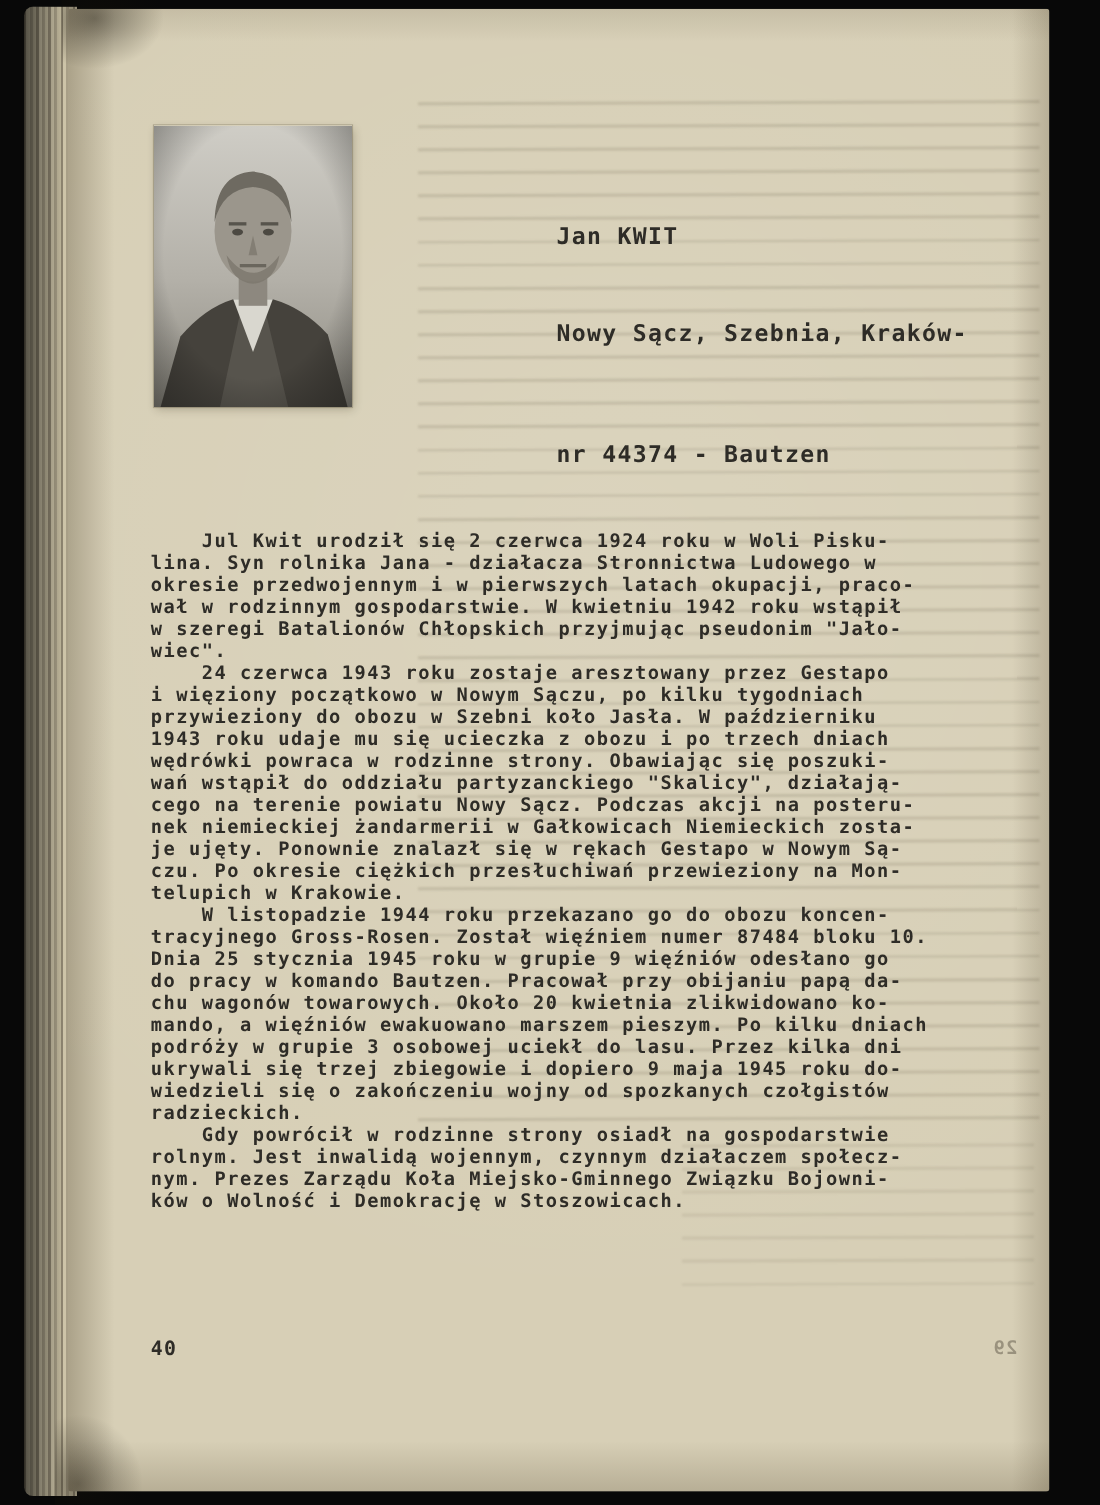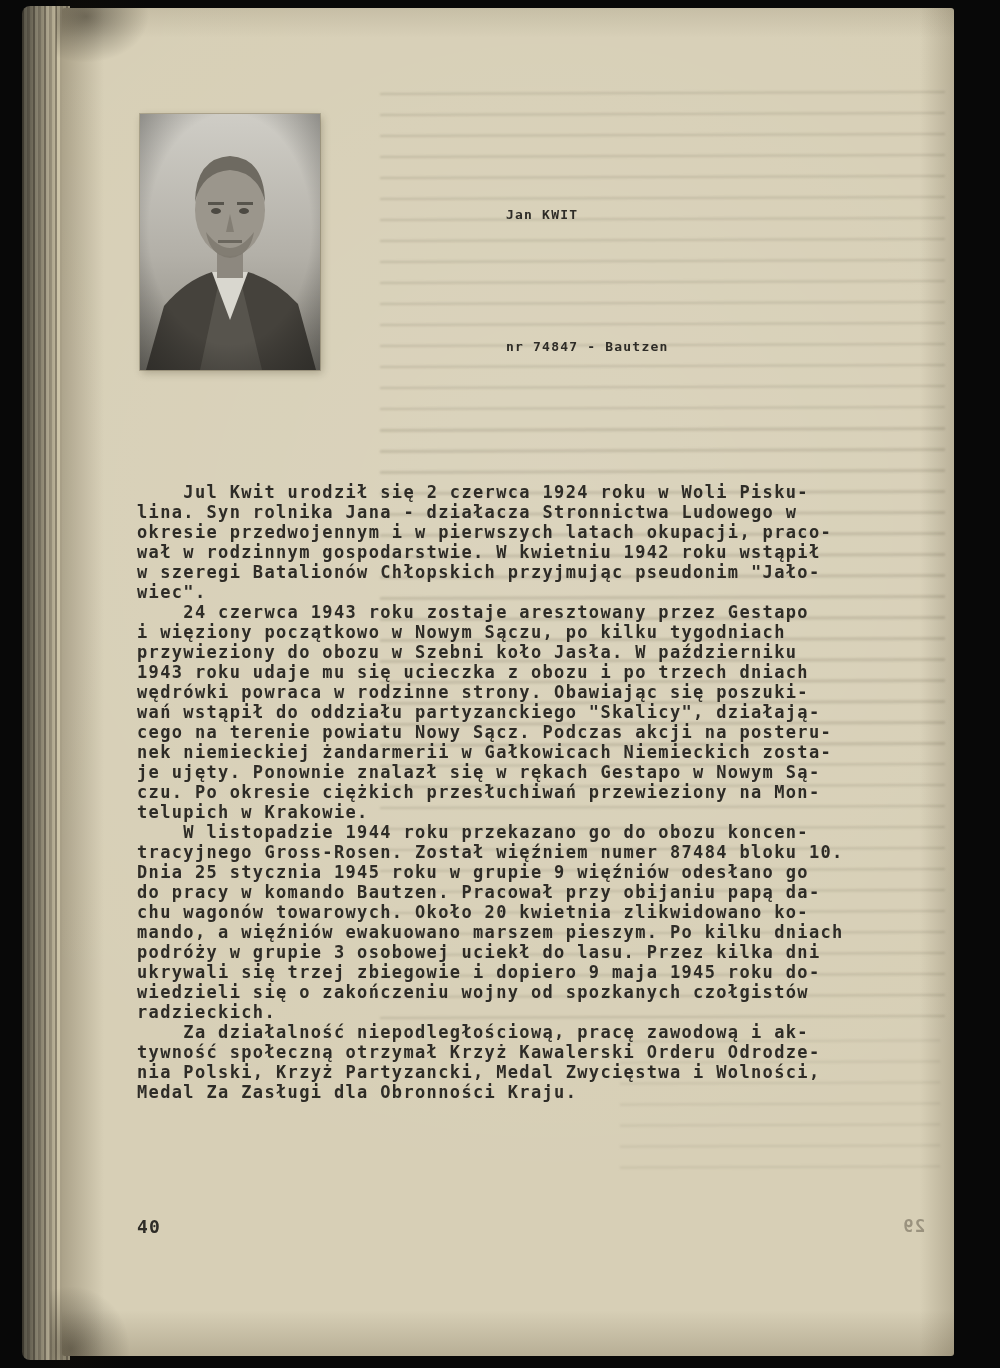--- a/index.html
+++ b/index.html
@@ -96,21 +96,21 @@
     box-shadow: 0 0 0 1px rgba(60,52,30,.25), 2px 3px 8px rgba(40,32,12,.25);
     overflow: hidden;
   }
   .photo svg { display: block; width: 100%; height: 100%; }
 
   
   .header-block {
     position: absolute;
     left: 506px; top: 116px;
     color: #2e2c27;
-    font-size: 13px;
+    font-size: 21px;
     font-weight: 700;
     letter-spacing: 1.2px;
     line-height: 22px;
     white-space: pre;
   }
 
   .body-block {
     position: absolute;
     left: 137px; top: 482px;
     width: 748px;
@@ -186,23 +186,24 @@
       <path d="M66 118 Q90 150 114 118 Q110 142 90 144 Q70 142 66 118 Z" fill="#7c776d" opacity=".8"></path>
       <rect width="180" height="256" fill="url(#pvig)"></rect>
     </svg>
   </div>
 
   <div class="header-block">
     
   
       <div>Jan KWIT</div>
     
-    
-    
-      <div>nr 74847 - Bautzen</div>
+      <div>Nowy Sącz, Szebnia, Kraków-</div>
+    
+    
+      <div>nr 44374 - Bautzen</div>
     </div>
 
   <div class="body-block">
 
       <p>    Jul Kwit urodził się 2 czerwca 1924 roku w Woli Pisku-
 lina. Syn rolnika Jana - działacza Stronnictwa Ludowego w
 okresie przedwojennym i w pierwszych latach okupacji, praco-
 wał w rodzinnym gospodarstwie. W kwietniu 1942 roku wstąpił
 w szeregi Batalionów Chłopskich przyjmując pseudonim "Jało-
 wiec".</p>
@@ -223,25 +224,25 @@
 tracyjnego Gross-Rosen. Został więźniem numer 87484 bloku 10.
 Dnia 25 stycznia 1945 roku w grupie 9 więźniów odesłano go
 do pracy w komando Bautzen. Pracował przy obijaniu papą da-
 chu wagonów towarowych. Około 20 kwietnia zlikwidowano ko-
 mando, a więźniów ewakuowano marszem pieszym. Po kilku dniach
 podróży w grupie 3 osobowej uciekł do lasu. Przez kilka dni
 ukrywali się trzej zbiegowie i dopiero 9 maja 1945 roku do-
 wiedzieli się o zakończeniu wojny od spozkanych czołgistów
 radzieckich.</p>
 
-
-      <p>    Za działalność niepodległościową, pracę zawodową i ak-
-tywność społeczną otrzymał Krzyż Kawalerski Orderu Odrodze-
-nia Polski, Krzyż Partyzancki, Medal Zwycięstwa i Wolności,
-Medal Za Zasługi dla Obronności Kraju.</p>
+      <p>    Gdy powrócił w rodzinne strony osiadł na gospodarstwie
+rolnym. Jest inwalidą wojennym, czynnym działaczem społecz-
+nym. Prezes Zarządu Koła Miejsko-Gminnego Związku Bojowni-
+ków o Wolność i Demokrację w Stoszowicach.</p>
+
 
     </div>
 
   <div class="page-number">40</div>
 
   <div class="bleed-pageno">29</div>
 
 </div>
 
 </body></html>

